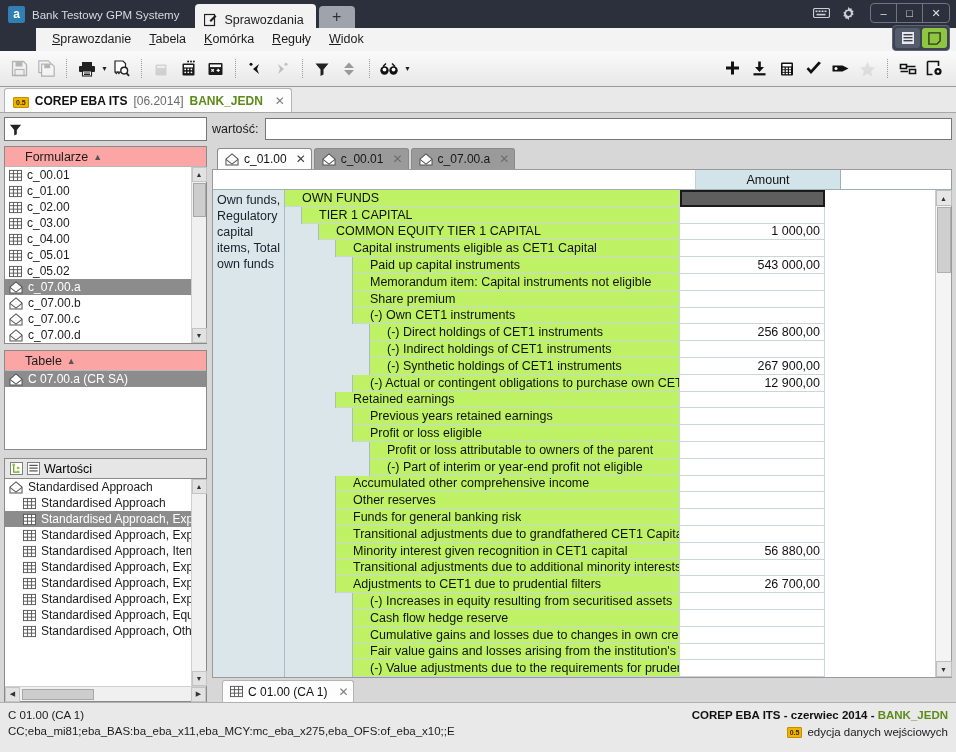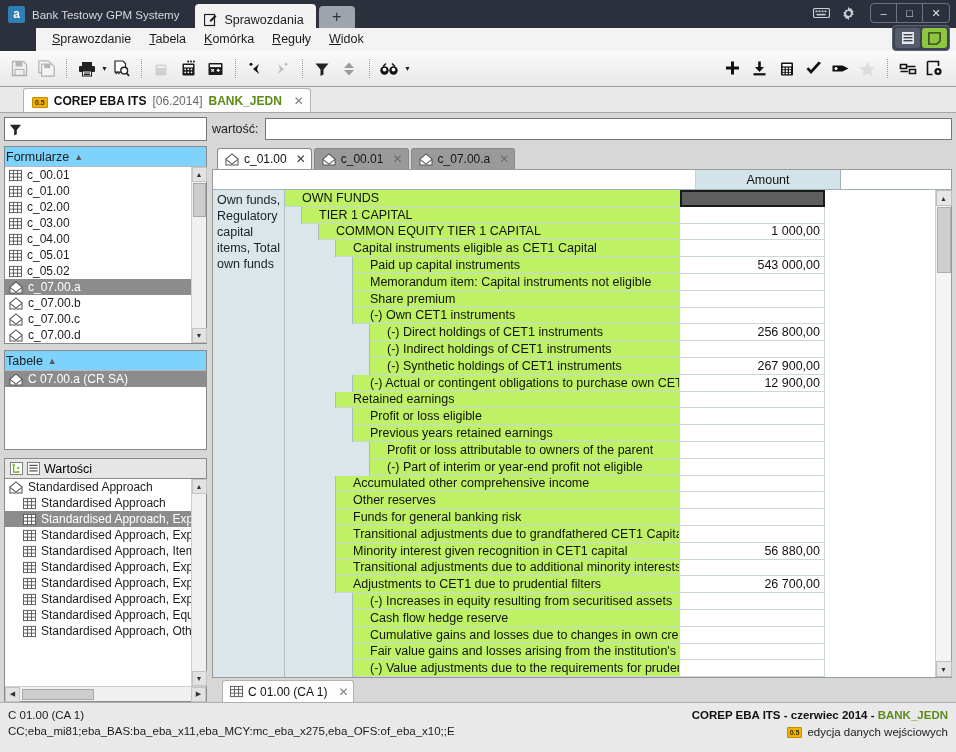--- a/index.html
+++ b/index.html
@@ -134,21 +134,21 @@
   .vt { width: 25px; height: 20px; display:flex; align-items:center; justify-content:center; border-radius:3px; }
   .vt.on { background: #8ec641; }
   .vt.off { background: #555d6d; }
 
   
   .doctabs {
     height: 26px;
     background: #e9e9e9;
     border-bottom: 1px solid #a6a6a6;
     display: flex; align-items: flex-end;
-    padding-left: 23px;
+    padding-left: 4px;
     flex: 0 0 26px;
   }
   .doctab {
     height: 24px;
     background: #fdfdfd;
     border: 1px solid #b3b3b3;
     border-bottom: none;
     border-radius: 3px 3px 0 0;
     display: flex; align-items: center;
     padding: 0 6px 0 8px;
@@ -187,25 +187,25 @@
     margin-bottom: 5px;
     flex: 0 0 24px;
   }
   .panel {
     background: #fff;
     border: 1px solid #8a8a8a;
     display: flex; flex-direction: column;
     min-height: 0;
   }
   .panel-head {
-    background: #7dd3fc;
+    background: #fca5a5;
     border-bottom: 1px solid #b9b9b9;
     height: 20px;
     display: flex; align-items: center;
-    padding: 0 1px;
+    padding: 0 20px;
     font-size: 12.5px;
     color: #1b1b1b;
     flex: 0 0 20px;
   }
   .panel-head .arrow { margin-left: 5px; font-size: 9px; color:#555; }
   .listwrap { flex: 1 1 auto; display: flex; min-height: 0; }
   .list { flex: 1 1 auto; overflow: hidden; background: #fff; }
   .row {
     height: 16px;
     display: flex; align-items: center;
@@ -1082,27 +1082,27 @@
                   <div class="gtail"></div>
                 </div>
                 <div class="grow">
                   <div class="gindent" style="width:51px"></div>
                   <div class="glabel">Retained earnings</div>
                   <div class="gval"></div>
                   <div class="gtail"></div>
                 </div>
                 <div class="grow">
                   <div class="gindent" style="width:68px"></div>
+                  <div class="glabel">Previous years retained earnings</div>
+                  <div class="gval"></div>
+                  <div class="gtail"></div>
+                </div>
+                <div class="grow">
+                  <div class="gindent" style="width:68px"></div>
                   <div class="glabel">Profit or loss eligible</div>
-                  <div class="gval"></div>
-                  <div class="gtail"></div>
-                </div>
-                <div class="grow">
-                  <div class="gindent" style="width:68px"></div>
-                  <div class="glabel">Previous years retained earnings</div>
                   <div class="gval"></div>
                   <div class="gtail"></div>
                 </div>
                 <div class="grow">
                   <div class="gindent" style="width:85px"></div>
                   <div class="glabel">Profit or loss attributable to owners of the parent</div>
                   <div class="gval"></div>
                   <div class="gtail"></div>
                 </div>
                 <div class="grow">

